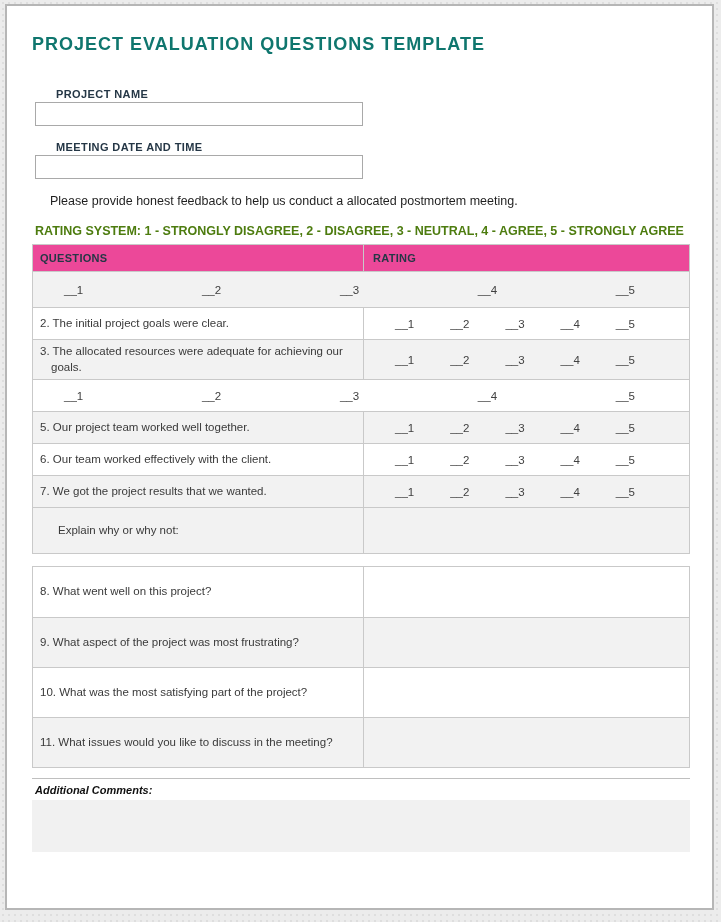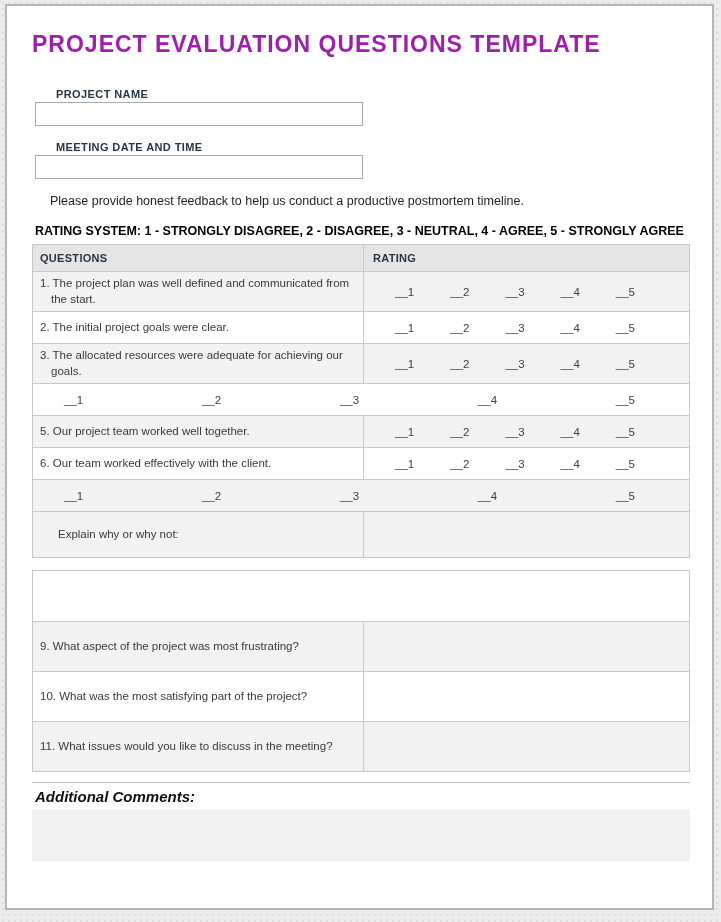--- a/index.html
+++ b/index.html
@@ -12,99 +12,96 @@
     position:relative;
     overflow:hidden;
   }
   .page {
     position:absolute; left:5px; top:4px; width:709px; height:906px;
     background:#ffffff; border:2px solid #b6b6b6;
   }
   .content { padding:24px 26px 0 25px; }
 
   .doc-title {
-    font-size:23px; font-weight:bold; color:#a21caf;
+    font-size:18px; font-weight:bold; color:#0f766e;
     letter-spacing:1px; line-height:28px;
   }
 
   .field-label {
     font-size:11px; font-weight:bold; color:#253746;
     letter-spacing:0.4px; margin:0 0 2px 4px;padding-left:20px;
   }
   .field-label.first { margin-top:30px; }
   .field-label.second { margin-top:15px; }
   .field-input {
     display:block; width:328px; height:24px; margin-left:3px;
     border:1px solid #a9a9a9; background:#fff; font-size:12px; padding:2px 6px;
     font-family:"Liberation Sans","DejaVu Sans",sans-serif;
   }
 
   .intro { margin:15px 0 0 18px; font-size:12.5px; color:#1f1f1f; }
   .rating-system {
-    margin:16px 0 6px 3px; font-size:12.5px; font-weight:bold; color:#000000;
+    margin:16px 0 6px 3px; font-size:12.5px; font-weight:bold; color:#4d7c0f;
   }
 
   .tbl { border:1px solid #c9c9c9; width:658px; font-size:11.5px; color:#3a3a3a; }
   .trow { display:flex; }
   .trow + .trow { border-top:1px solid #c9c9c9; }
   .gray { background:#f2f2f2; }
   .qcell {
     width:331px; border-right:1px solid #c9c9c9;
     display:flex; align-items:center; padding:4px 10px 4px 7px; line-height:1.35;
   }
   .qtext { padding-left:11px; text-indent:-11px; }
   .rcell {
     flex:1; display:flex; align-items:center; justify-content:space-between;
     padding:0 54px 0 31px; color:#404040;
   }
-  .thead { min-height:26px; background:#e5e5e5; }
+  .thead { min-height:26px; background:#ec4899; }
   .thead .qcell, .thead .rcell { font-weight:bold; font-size:11px; color:#253746; letter-spacing:0.3px; }
   .thead .rcell { justify-content:flex-start; padding-left:9px; }
   .h36 { min-height:36px; } .h32 { min-height:32px; }
   .h46 { min-height:46px; } .h50 { min-height:50px; }
   .explain-cell { padding-left:25px;text-align:right; }
 
   .tbl2 { margin-top:12px; }
   .t1 { margin-top:0; }
 
   .comments { margin-top:10px; border-top:1px solid #bfbfbf; width:658px; }
   .comments-label {
-    font-size:15px; font-weight:bold; font-style:italic;
+    font-size:11px; font-weight:bold; font-style:italic;
     color:#101010; margin:5px 0 4px 3px;
   }
   .comments-box { height:52px; background:#f1f1f1; width:658px; }
 </style>
 </head>
 <body>
 
 <div class="page">
   <div class="content">
 
     <div class="doc-title">PROJECT EVALUATION QUESTIONS TEMPLATE</div>
 
     <div class="field-label first">PROJECT NAME</div>
     <input class="field-input" type="text" value="" style="">
 
     <div class="field-label second">MEETING DATE AND TIME</div>
     <input class="field-input" type="text" value="" style="">
 
-    <div class="intro">Please provide honest feedback to help us conduct a productive postmortem timeline.</div>
+    <div class="intro">Please provide honest feedback to help us conduct a allocated postmortem meeting.</div>
 
     <div class="rating-system">RATING SYSTEM: 1 - STRONGLY DISAGREE, 2 - DISAGREE, 3 - NEUTRAL, 4 - AGREE, 5 - STRONGLY AGREE</div>
 
     <div class="tbl t1">
       <div class="trow thead">
         <div class="qcell">QUESTIONS</div>
         <div class="rcell">RATING</div>
       </div>
 
       <div class="trow gray h36">
-        <div class="qcell">
-            <span class="qtext">1. The project plan was well defined and communicated from the start.</span>
-          </div>
         <div class="rcell">
           <span>__1</span>
           <span>__2</span>
           <span>__3</span>
           <span>__4</span>
           <span>__5</span>
         </div>
       </div>
 
       <div class="trow h32">
@@ -163,37 +160,43 @@
         <div class="rcell">
           <span>__1</span>
           <span>__2</span>
           <span>__3</span>
           <span>__4</span>
           <span>__5</span>
         </div>
       </div>
 
       <div class="trow gray h32">
+        <div class="qcell">
+            <span class="qtext">7. We got the project results that we wanted.</span>
+          </div>
         <div class="rcell">
           <span>__1</span>
           <span>__2</span>
           <span>__3</span>
           <span>__4</span>
           <span>__5</span>
         </div>
       </div>
 
       <div class="trow gray h46">
         <div class="qcell explain-cell">Explain why or why not:</div>
         <div class="rcell"></div>
       </div>
     </div>
 
     <div class="tbl tbl2">
       <div class="trow h50">
+        <div class="qcell">
+            <span>8. What went well on this project?</span>
+          </div>
         <div class="rcell"></div>
       </div>
       <div class="trow gray h50">
         <div class="qcell">
             <span>9. What aspect of the project was most frustrating?</span>
           </div>
         <div class="rcell"></div>
       </div>
       <div class="trow h50">
         <div class="qcell">

